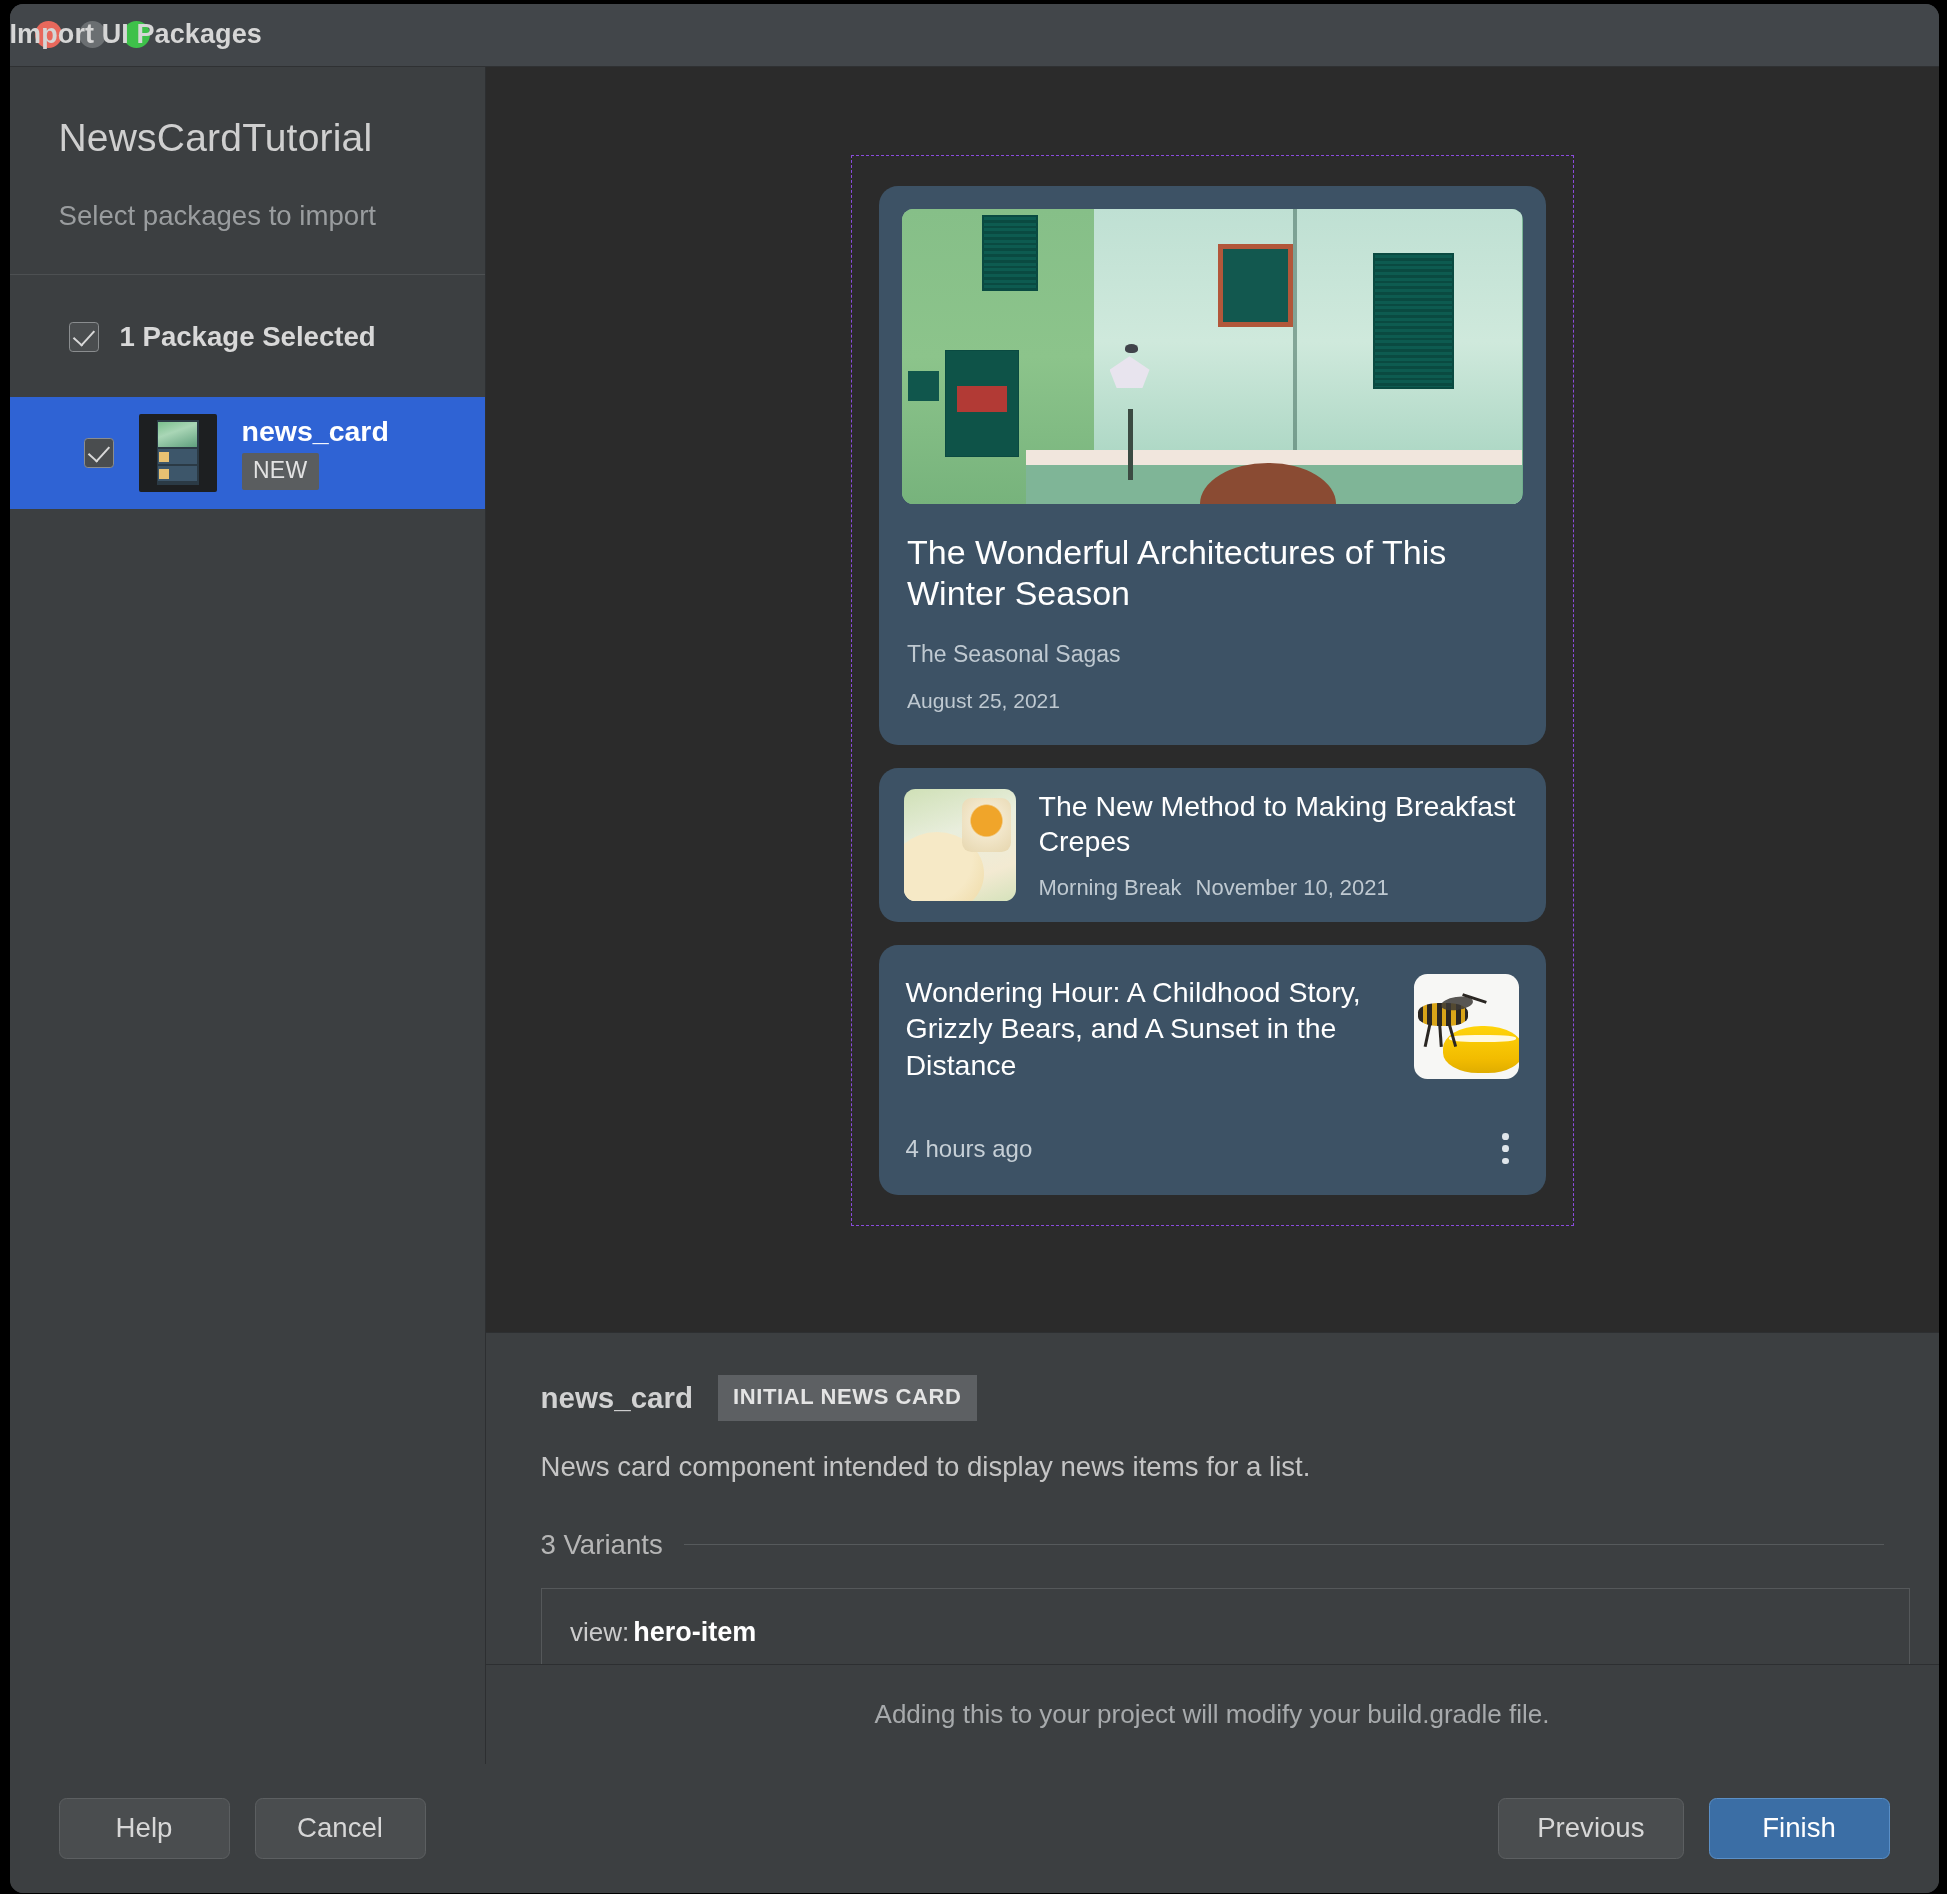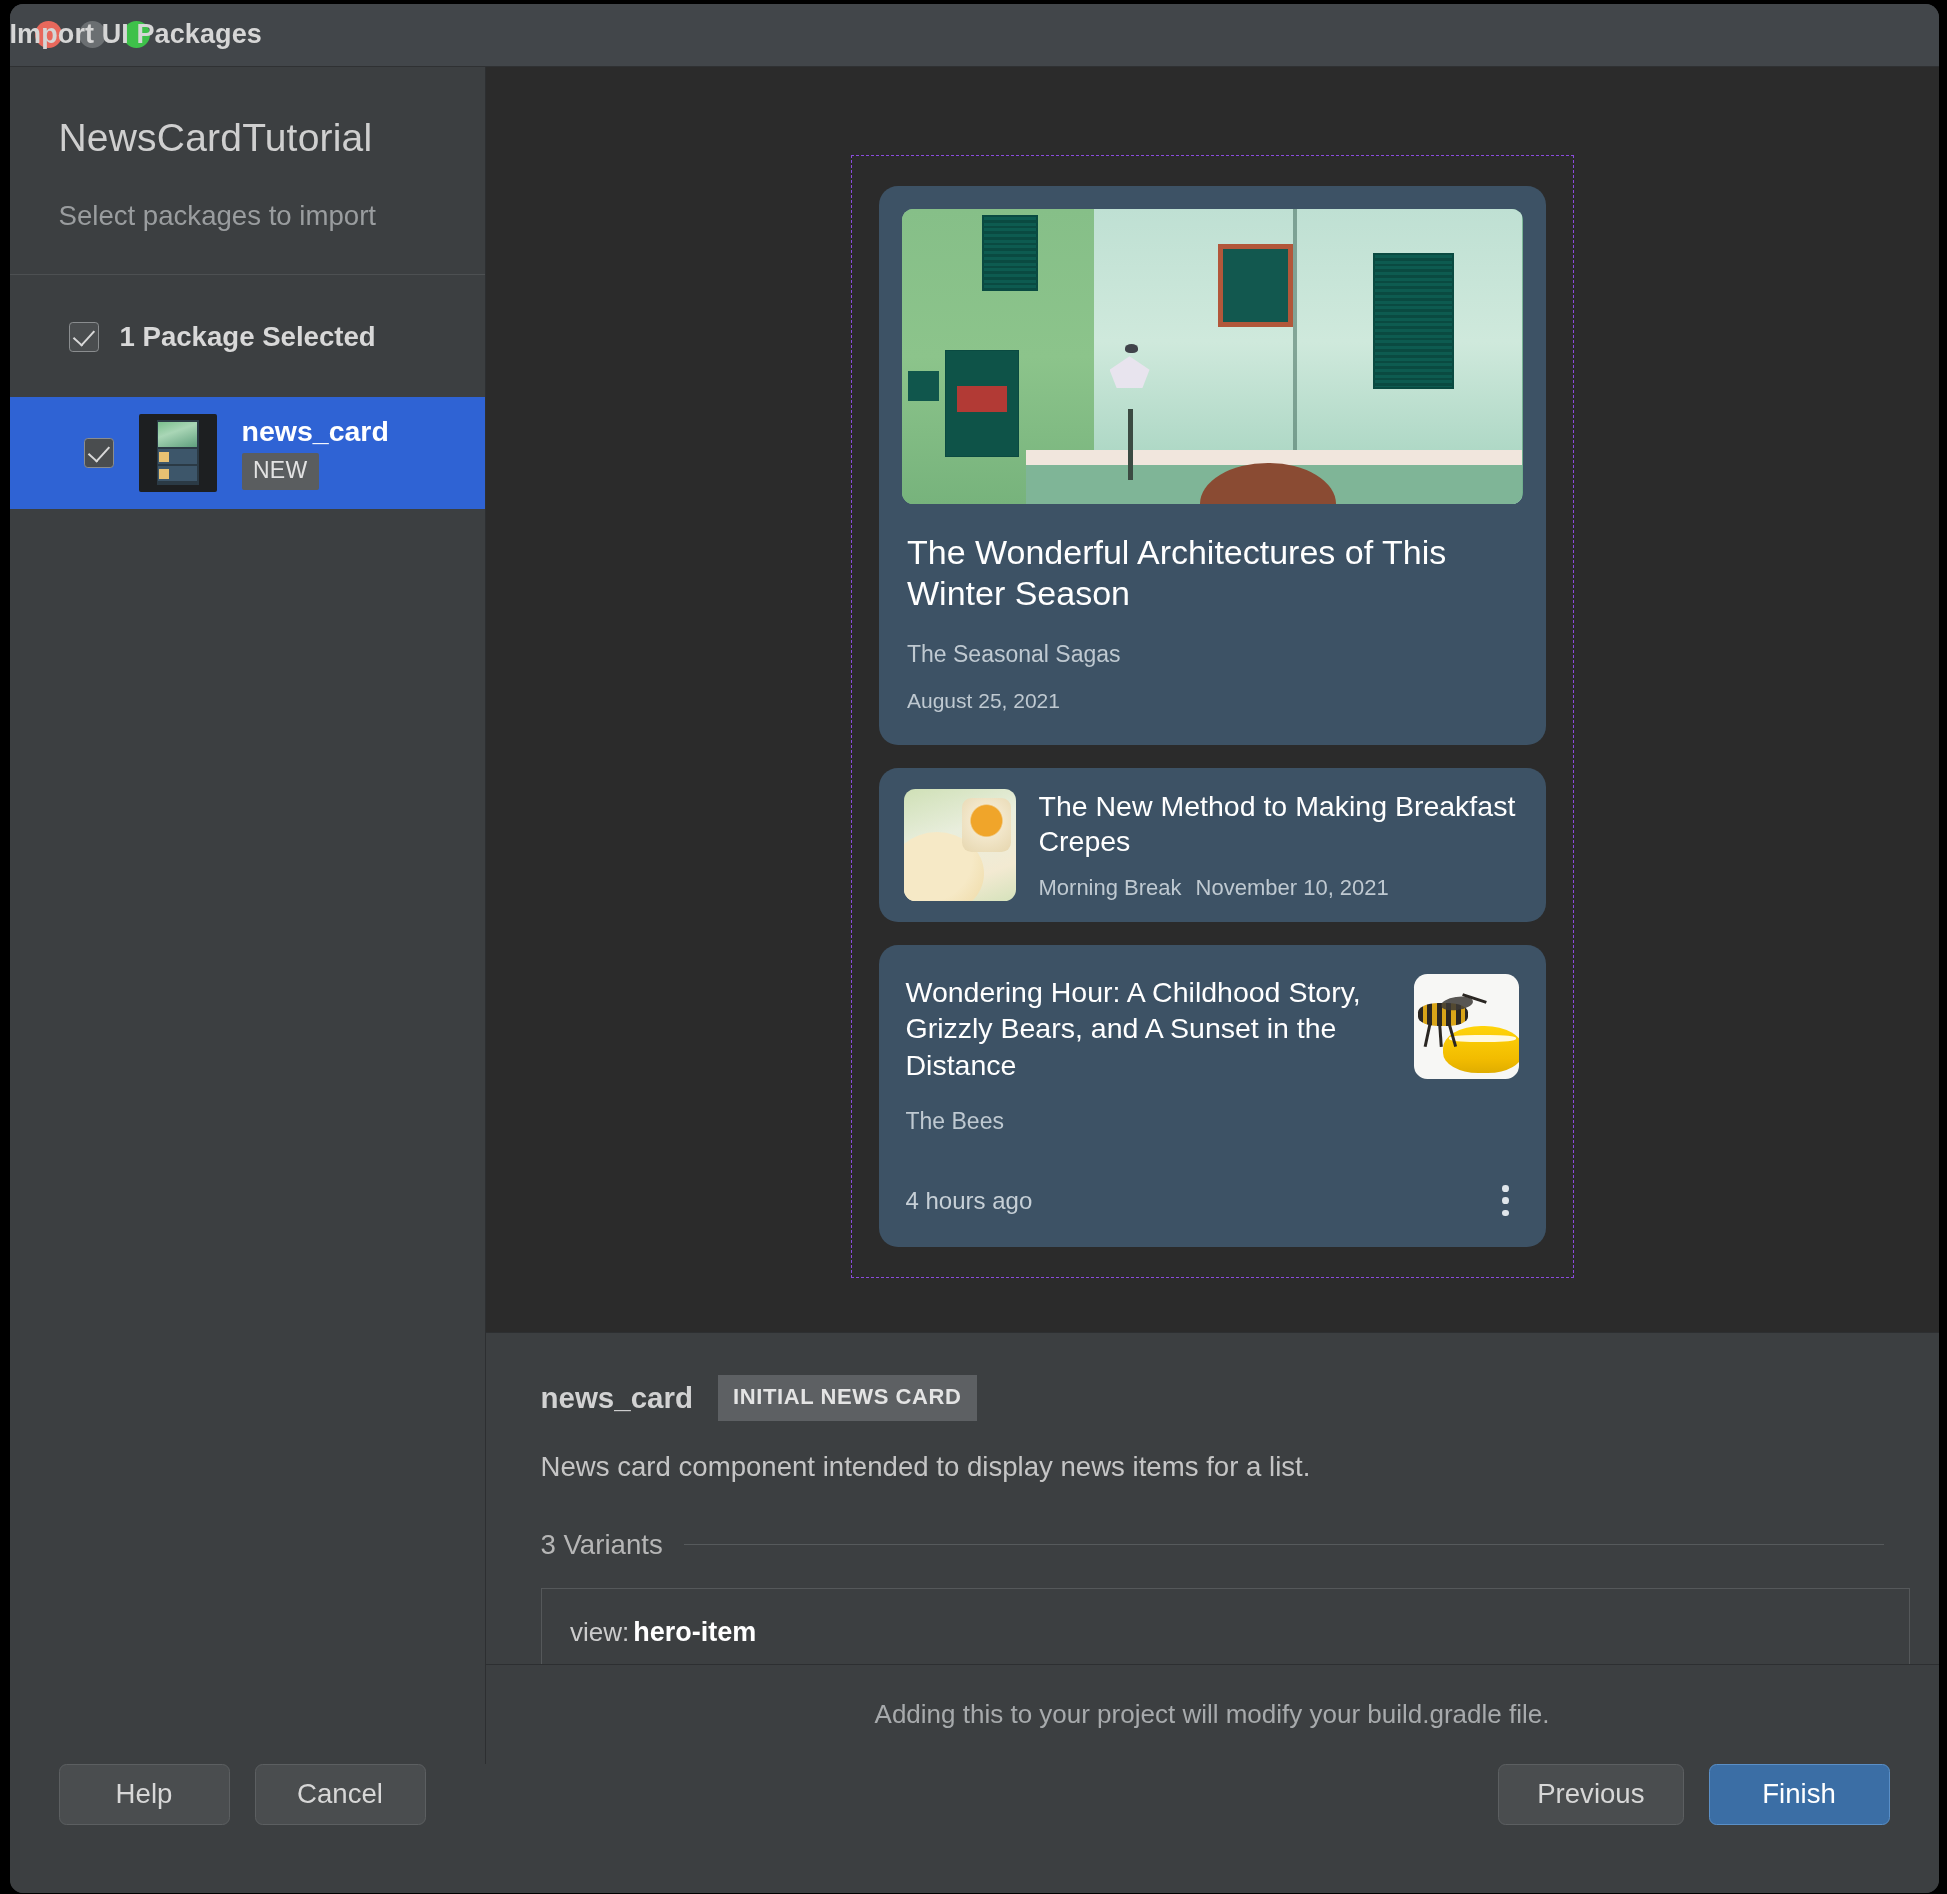--- a/index.html
+++ b/index.html
@@ -511,21 +511,21 @@
     font-size: 26px;
     background: #3c3f41;
   }
 
   
   .buttonbar {
     height: 129px;
     min-height: 129px;
     background: #3c3f41;
     display: flex;
-    align-items: flex-start;
+    align-items: center;
     padding: 0 49px;
     gap: 25px;
   }
   .spacer { flex: 1; }
   .btn {
     background: #4a4d4f;
     border: 1px solid #5c5f61;
     border-radius: 7.6px;
     color: #d7d7d7;
     font-size: 27.6px;
@@ -636,21 +636,20 @@
               <span class="thumb bee">
                 <span class="lemon"></span>
                 <span class="body"></span>
                 <span class="wing"></span>
                 <span class="antenna"></span>
                 <span class="leg1"></span>
                 <span class="leg2"></span>
                 <span class="leg3"></span>
               </span>
             </div>
-            <div class="third-source">The Bees</div>
             <div class="third-bottom">
               <span class="third-time">4 hours ago</span>
               <span class="kebab">
                 <span></span>
                   <span></span>
                   <span></span>
               </span>
             </div>
           </div>
 

